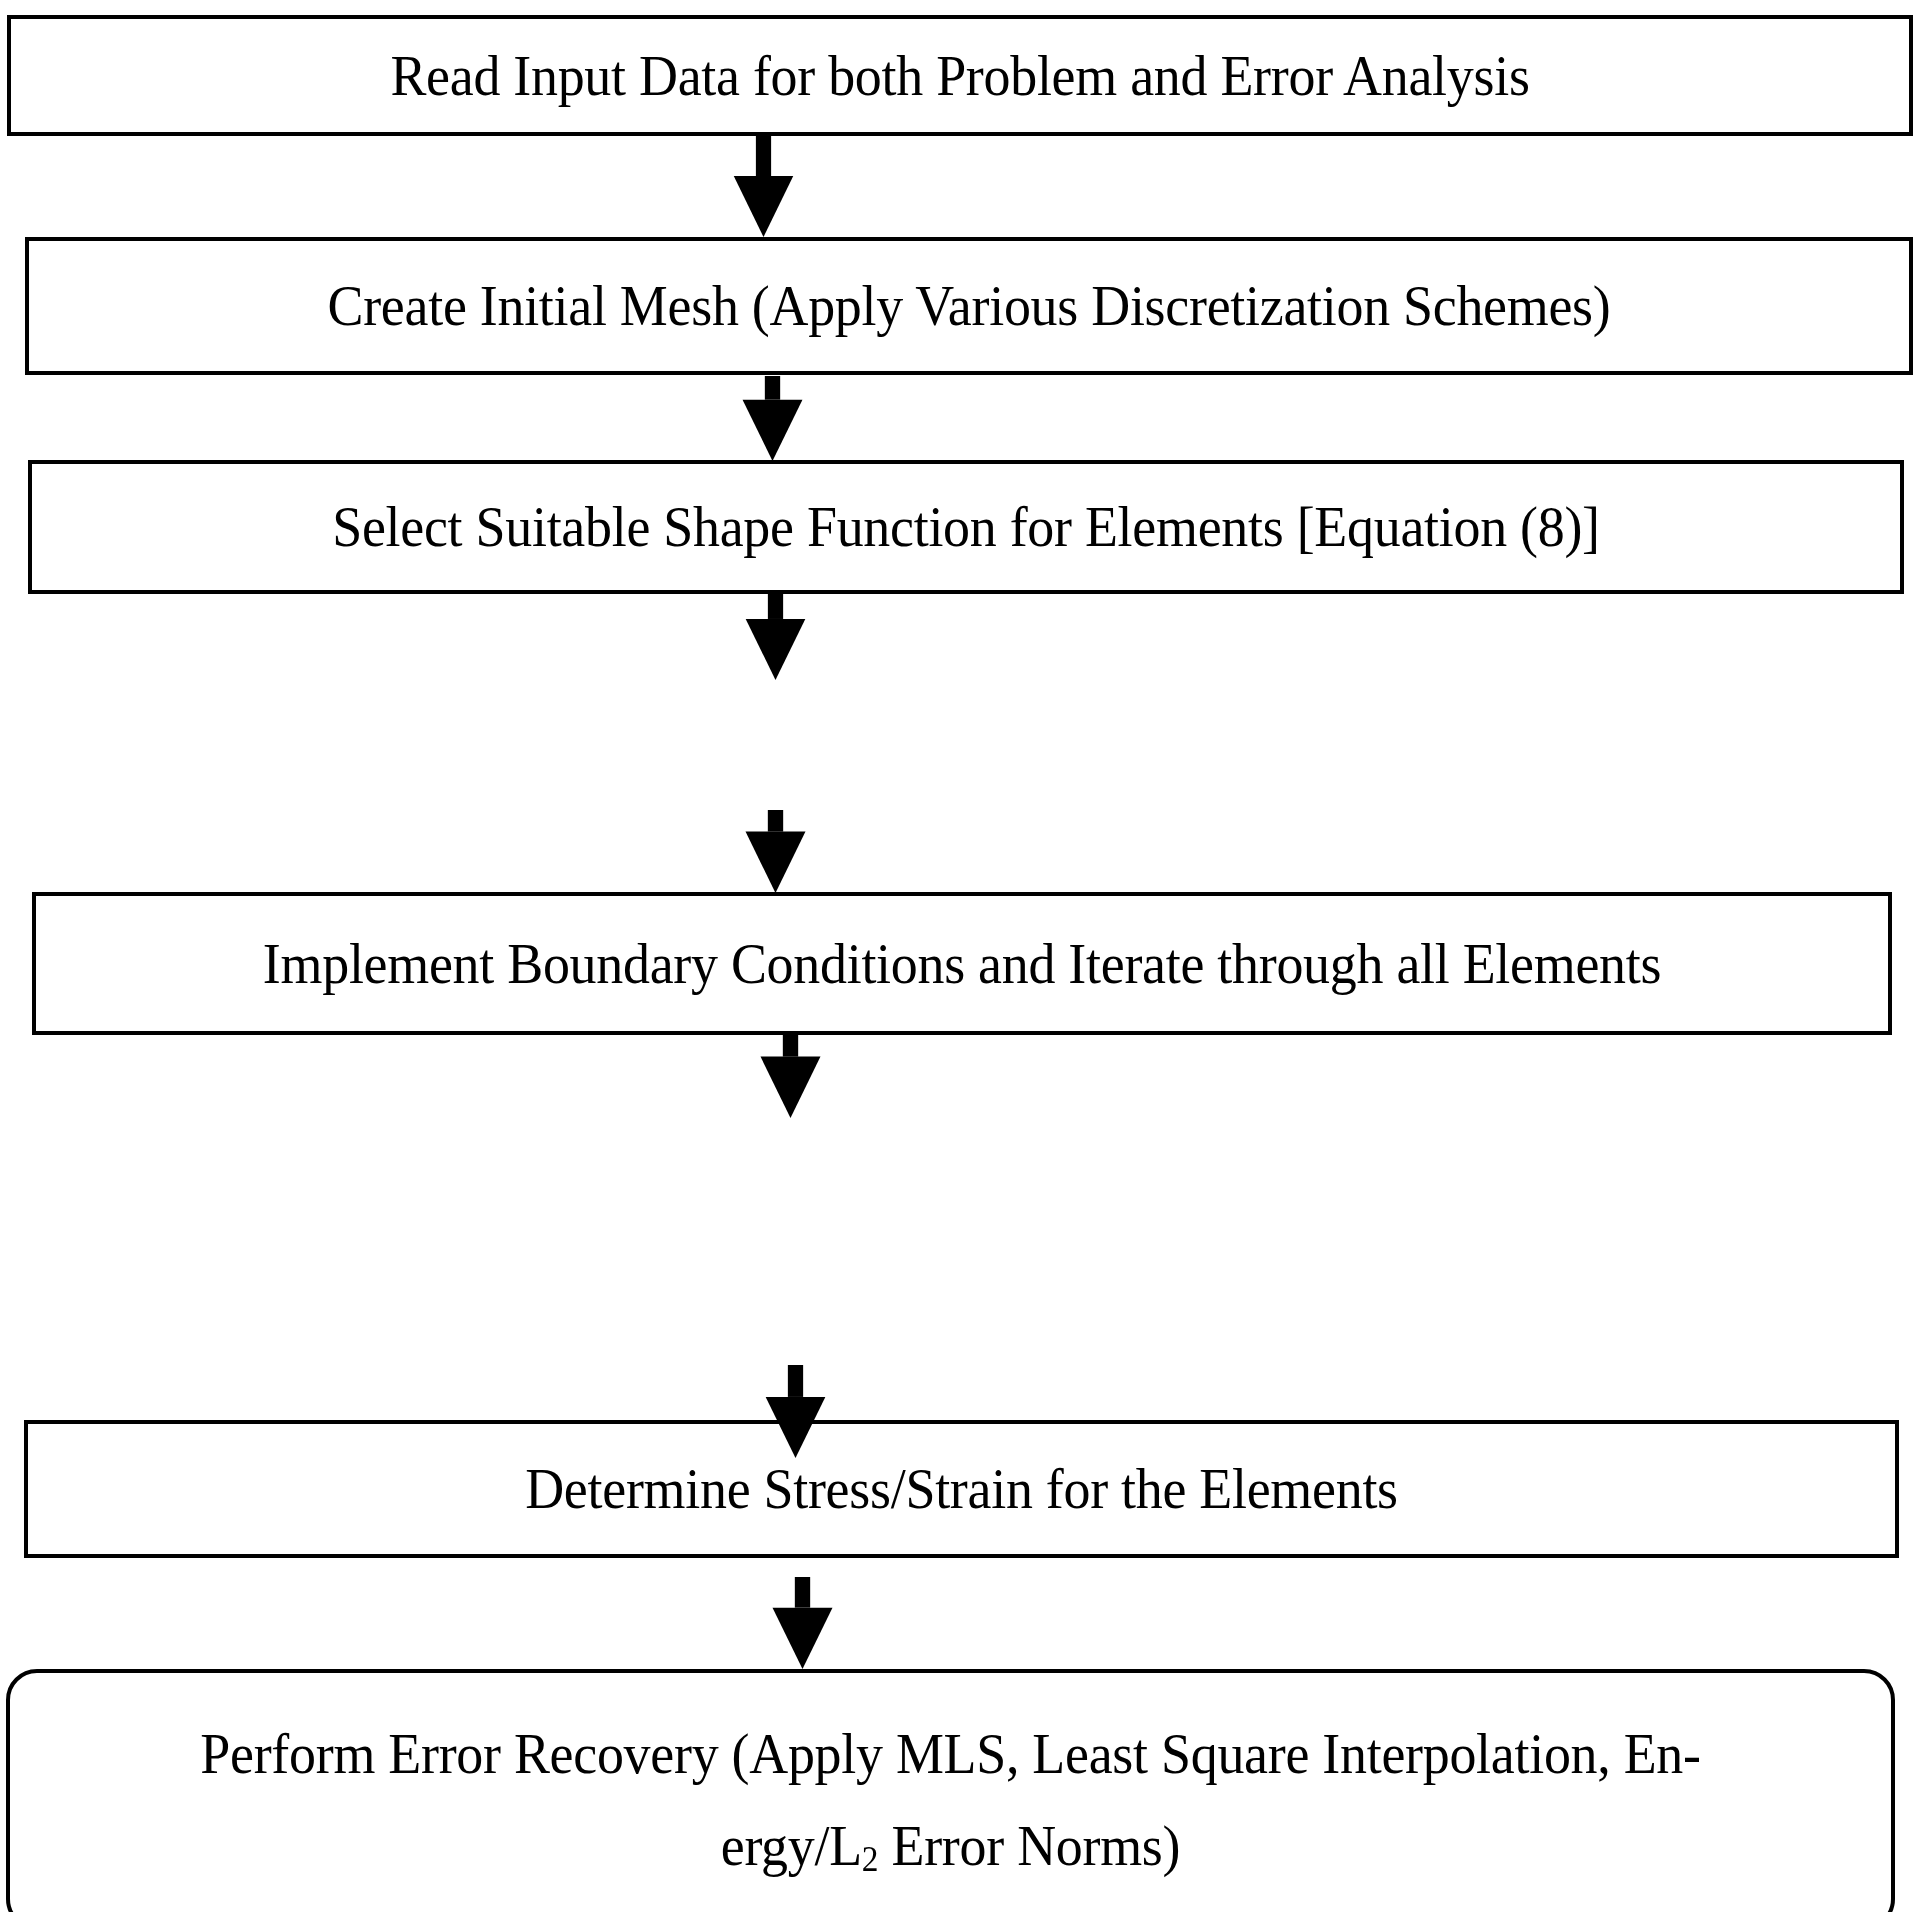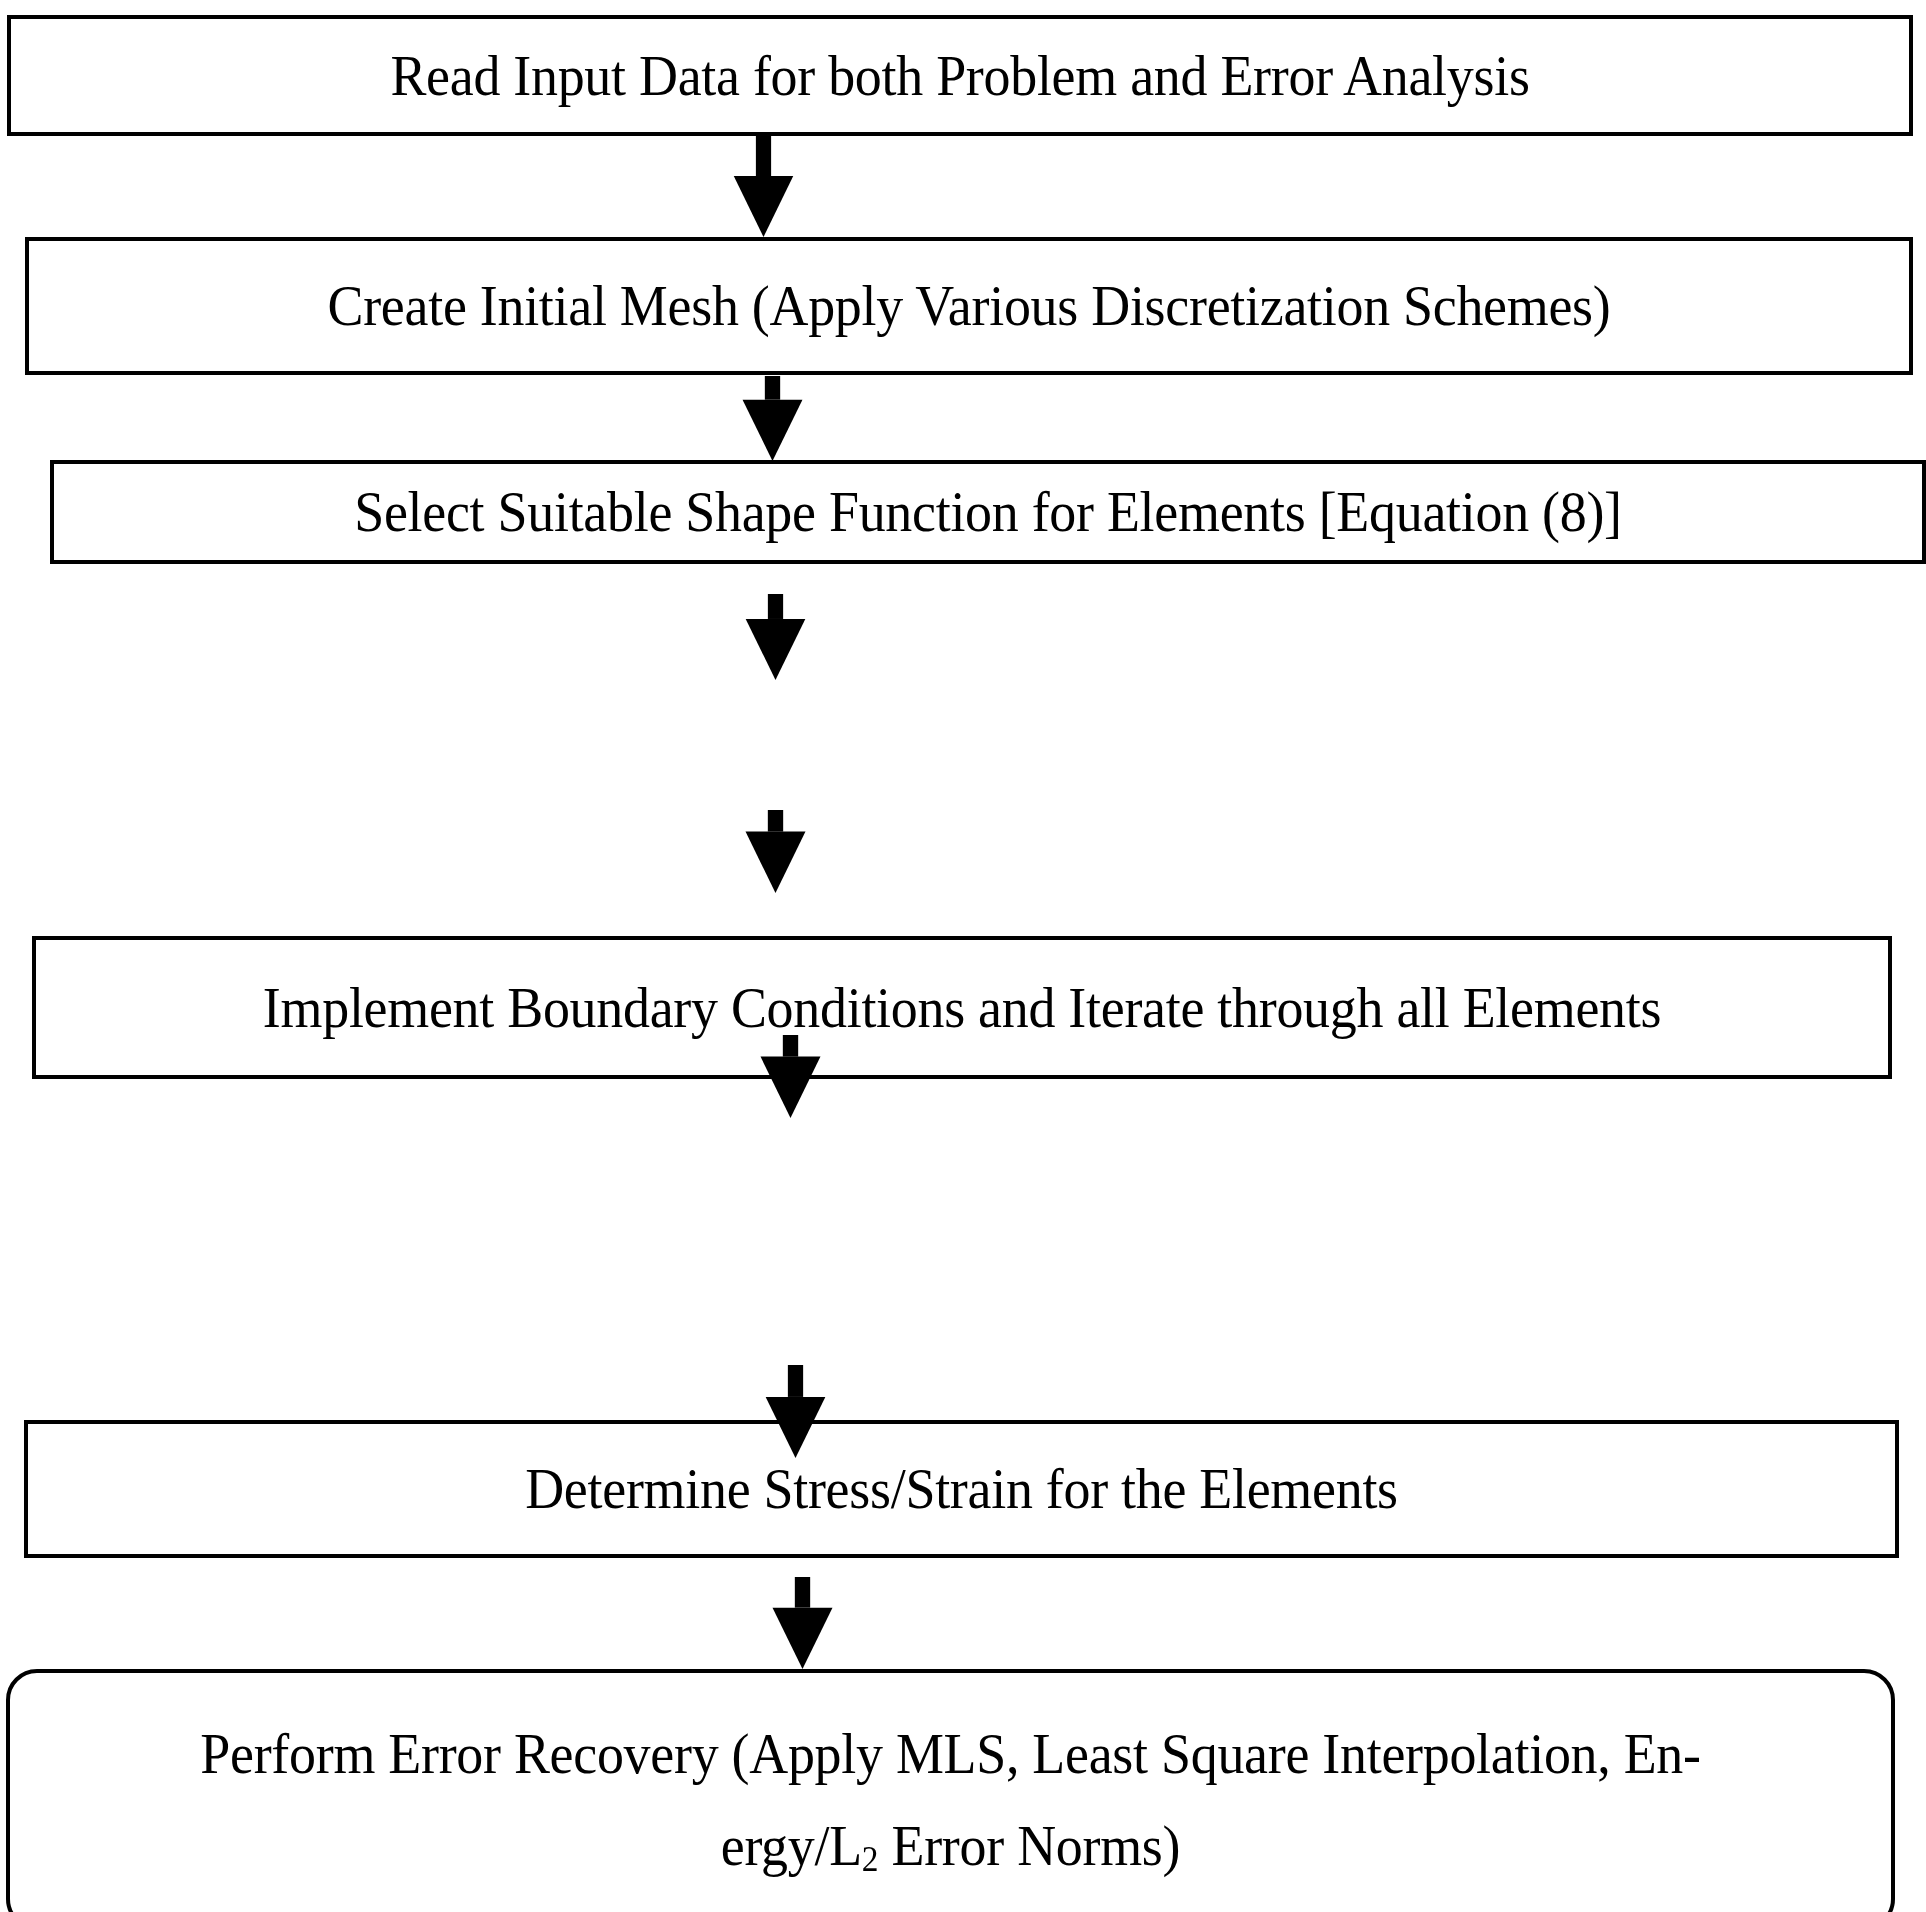--- a/index.html
+++ b/index.html
@@ -55,26 +55,26 @@
 <div id="canvas">
 
   <div class="node" style="left: 7px; top: 15.3px; width: 1906px; height: 121px;">
     <span class="node-label">Read Input Data for both Problem and Error Analysis</span>
   </div>
 
   <div class="node" style="left: 25px; top: 237px; width: 1888px; height: 138px;">
     <span class="node-label">Create Initial Mesh (Apply Various Discretization Schemes)</span>
   </div>
 
-  <div class="node" style="left: 28px; top: 460px; width: 1876px; height: 104px; margin-left: 22px;">
+  <div class="node" style="left: 28px; top: 460px; width: 1876px; height: 134px;">
     <span class="node-label">Select Suitable Shape Function for Elements [Equation (8)]</span>
   </div>
 
 
-  <div class="node" style="left: 32px; top: 892px; width: 1860px; height: 143px; margin-top: 44px;">
+  <div class="node" style="left: 32px; top: 892px; width: 1860px; height: 143px;">
     <span class="node-label">Implement Boundary Conditions and Iterate through all Elements</span>
   </div>
 
 
   <div class="node" style="left: 24px; top: 1420px; width: 1875px; height: 138px;">
     <span class="node-label">Determine Stress/Strain for the Elements</span>
   </div>
 
   <div class="node" style="left: 5.6px; top: 1669px; width: 1889px; height: 261px; border-radius: 31px;">
     <span class="node-label">Perform Error Recovery (Apply MLS, Least Square Interpolation, En-<br>ergy/L<sub>2</sub> Error Norms)</span>

